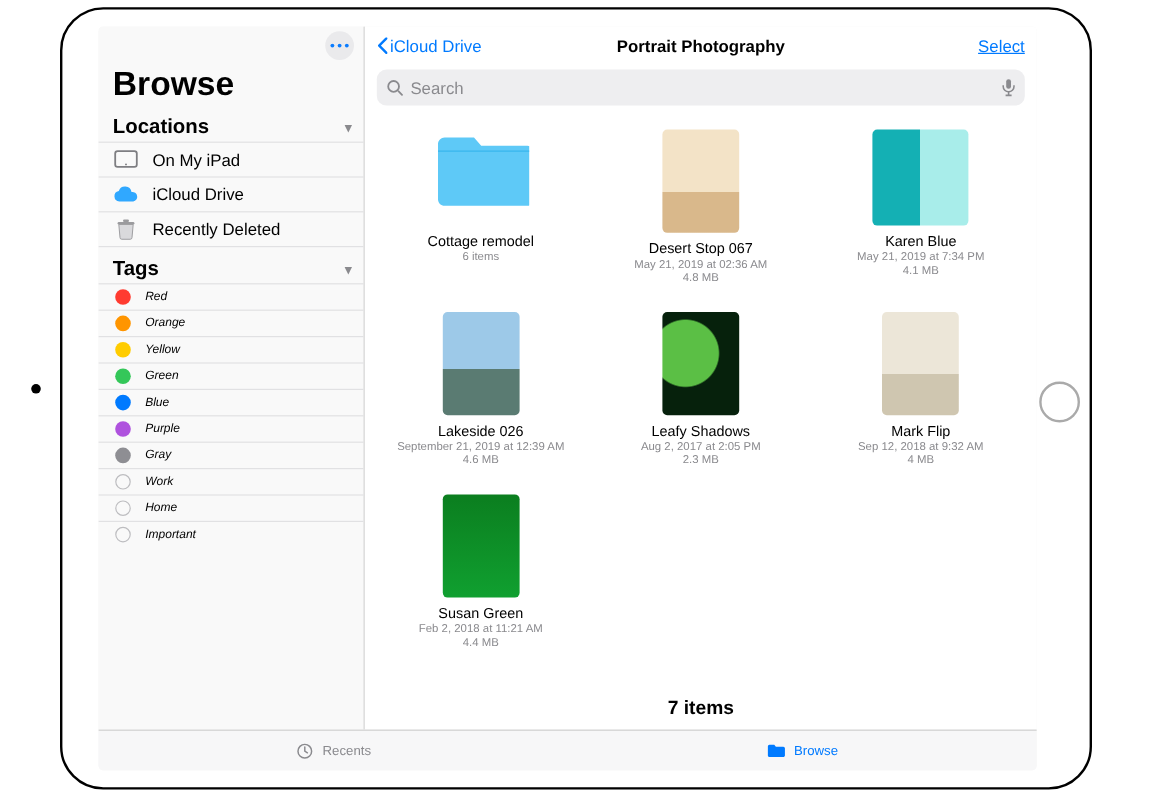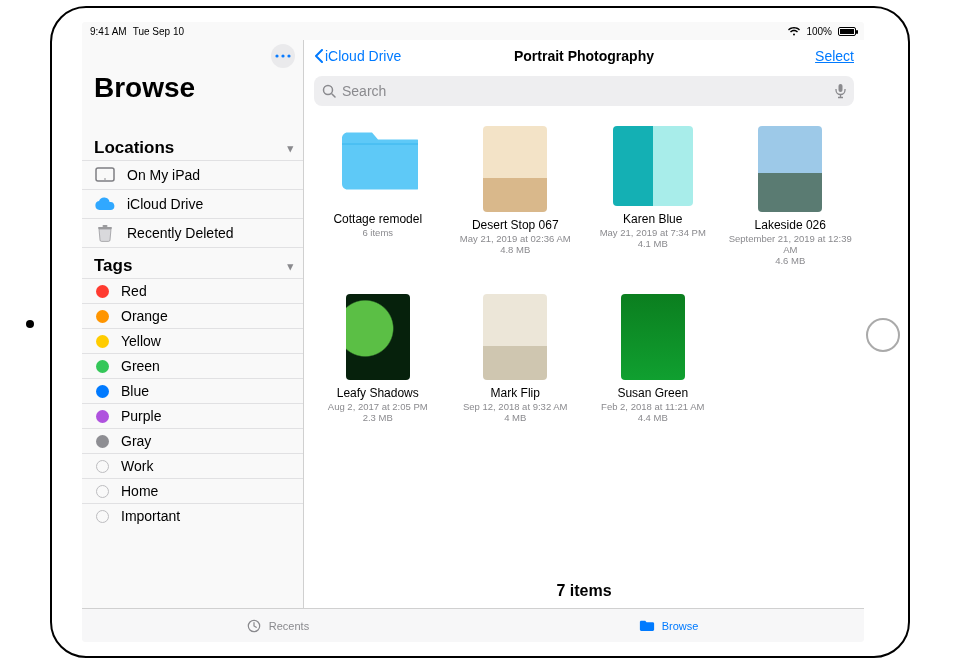--- a/index.html
+++ b/index.html
@@ -90,40 +90,41 @@
     display: flex; align-items: center; justify-content: center;
   }
   .more-btn svg circle { fill: #0a7cff; }
   .browse-title {
     font-size: 28px; font-weight: 700;
     padding: 4px 12px 8px 12px;
   }
   .section-header {
     display: flex; justify-content: space-between; align-items: center;
     padding: 2px 10px 2px 12px;
-    font-size: 17px; font-weight: 600; margin-top: 24px;
+    font-size: 17px; font-weight: 600;
   }
   .chev { color: #8a8a8e; font-size: 11px; }
   .loc-list, .tag-list { list-style: none; }
   .loc-item {
     display: flex; align-items: center; gap: 11px;
     padding: 5px 12px;
     border-top: 1px solid #e1e1e3;
     font-size: 14px;
   }
   .loc-list .loc-item:last-child { border-bottom: 1px solid #e1e1e3; }
   .loc-icon {
     width: 22px; height: 18px;
     display: flex; align-items: center; justify-content: center;
   }
   .tag-item {
     display: flex; align-items: center; gap: 12px;
     padding: 4px 12px 4px 14px;
     border-top: 1px solid #e1e1e3;
-    font-size: 14px;
+    font-size: 10px;
+    font-style: italic;
   }
   .tag-dot {
     width: 13px; height: 13px; border-radius: 50%;
   }
   .tag-dot.hollow { border: 1.5px solid #bdbdc0; background: transparent; }
 
   
   .content {
     flex: 1;
     display: flex; flex-direction: column;
@@ -159,23 +160,23 @@
     padding: 0 8px;
     color: #8a8a8e;
     font-size: 14px;
     gap: 6px;
   }
   .searchbar .grow { flex: 1; }
   .grid {
     flex: 1;
     padding: 12px 8px 0 8px;
     display: grid;
-    grid-template-columns: repeat(4, 1fr);
+    grid-template-columns: repeat(3, 1fr);
     grid-auto-rows: 150px;
-    gap: 18px 6px;
+    gap: 2px 6px;
     overflow: hidden;
   }
   .cell {
     display: flex; flex-direction: column; align-items: center;
     text-align: center;
   }
   .thumb {
     width: 80px; height: 80px;
     border-radius: 4px;
     background: #dcdce0;
@@ -220,37 +221,20 @@
 </head>
 <body>
 
 <div class="home-indicator"></div>
 
 <div class="device">
   <div class="home-button"></div>
 
   <div class="screen">
 
-    <div class="statusbar">
-      <div class="status-left">
-        <span>9:41 AM</span>
-        <span>Tue Sep 10</span>
-      </div>
-      <div class="status-right">
-        <span class="wifi">
-          <svg viewBox="0 0 12 9">
-              <path d="M6 8.5a1 1 0 100-2 1 1 0 000 2zM2 4.5c2.2-2.2 5.8-2.2 8 0l-1 1c-1.7-1.6-4.3-1.6-6 0l-1-1zM0 2.5C3.3-0.7 8.7-0.7 12 2.5l-1 1C8.3 0.9 3.7 0.9 1 3.5l-1-1z" fill="#000"></path>
-            </svg>
-        </span>
-        <span>100%</span>
-        <span class="battery">
-            <span class="fill"></span>
-          </span>
-      </div>
-    </div>
 
     <div class="panes">
 
       <aside class="sidebar">
         <div class="sidebar-top">
           <div class="more-btn">
             <svg width="16" height="4" viewBox="0 0 16 4">
               <circle cx="2" cy="2" r="1.6"></circle>
                 <circle cx="8" cy="2" r="1.6"></circle>
                 <circle cx="14" cy="2" r="1.6"></circle>

